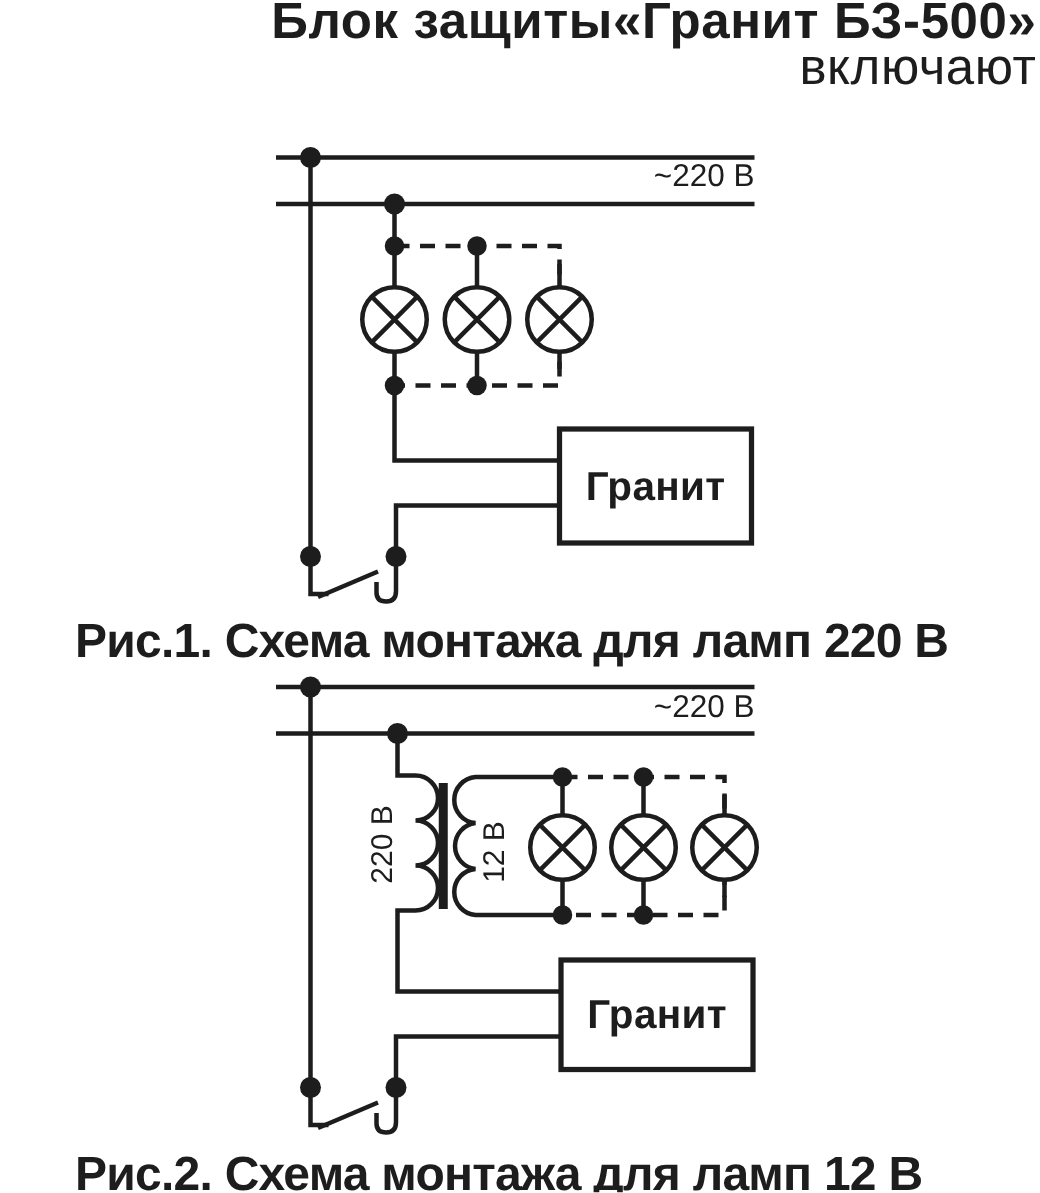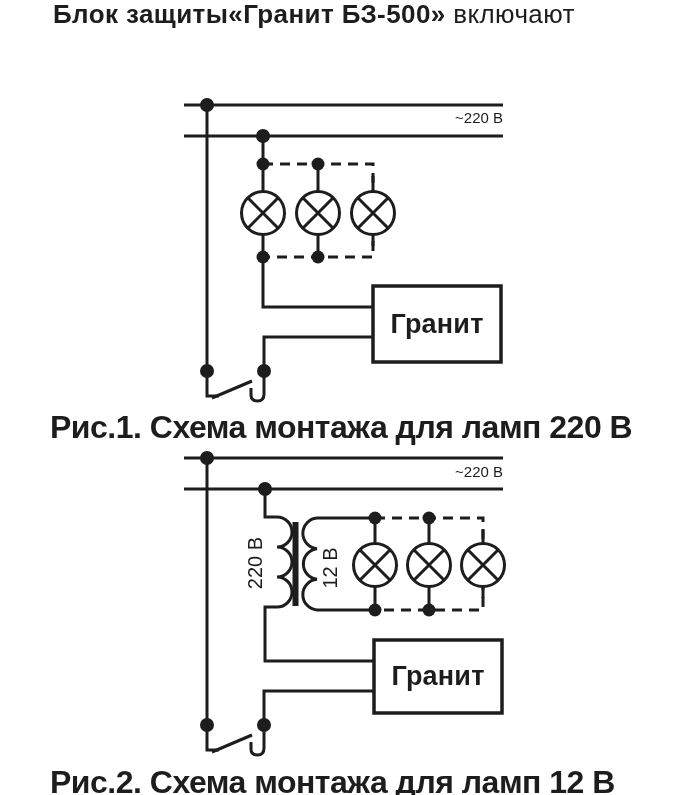--- a/index.html
+++ b/index.html
@@ -10,42 +10,43 @@
     height: 795px;
     background: #ffffff;
     overflow: hidden;
     font-family: "Liberation Sans", sans-serif;
     color: #1d1d1d;
   }
   .intro {
     position: absolute;
     left: 10px; top: -1px;
     width: 681px;
-    font-size: 26px;
+    font-size: 34px;
     line-height: 30.5px;
     letter-spacing: 0.4px;
     color: #1d1d1d;
+    text-align: right;
   }
   .intro .line { display: block; }
   .intro .indent { text-indent: 43px; }
   .intro b { font-weight: bold; }
   svg.schematic-layer {
     position: absolute;
     left: 0; top: 0;
   }
   .fig-label {
     position: absolute;
     color: #1d1d1d;
     white-space: nowrap;
   }
   .voltage-label {
     left: 375px;
     width: 128px;
     text-align: right;
-    font-size: 15px;
+    font-size: 21px;
     line-height: 26px;
   }
   .device-label {
     display: flex;
     align-items: center;
     justify-content: center;
     font-size: 27px;
     font-weight: bold;
     letter-spacing: 0.2px;
     text-align: right;

